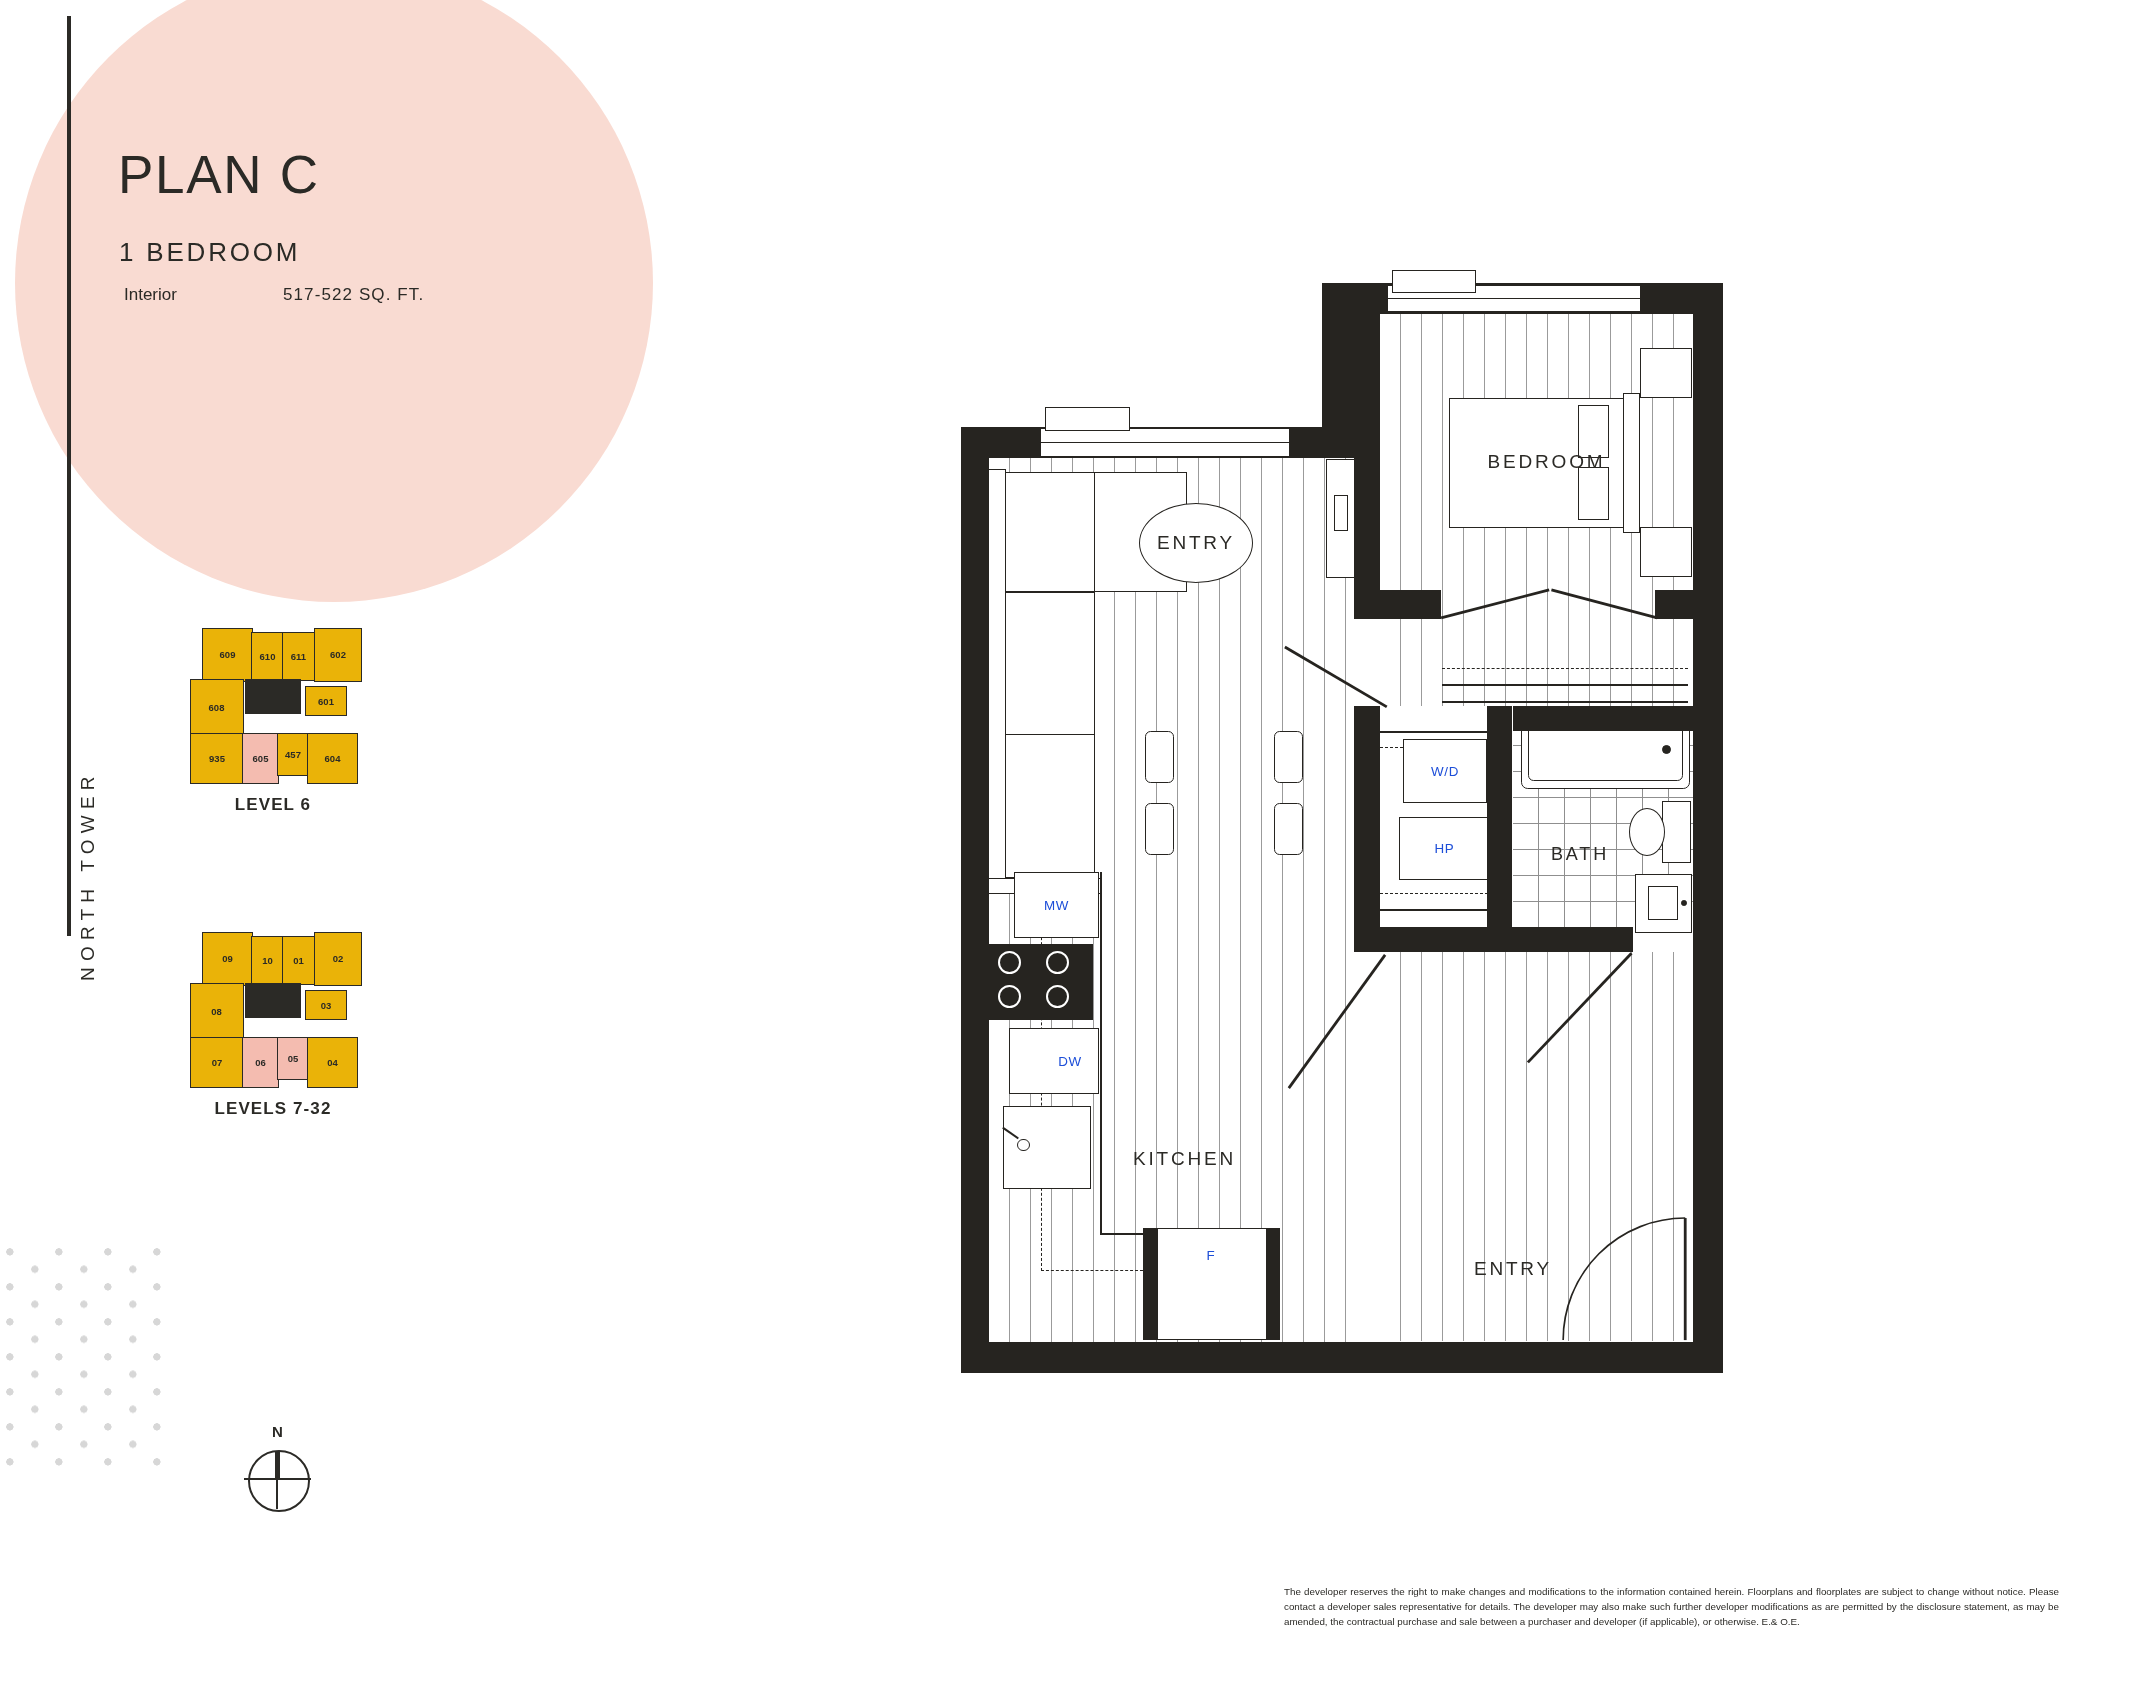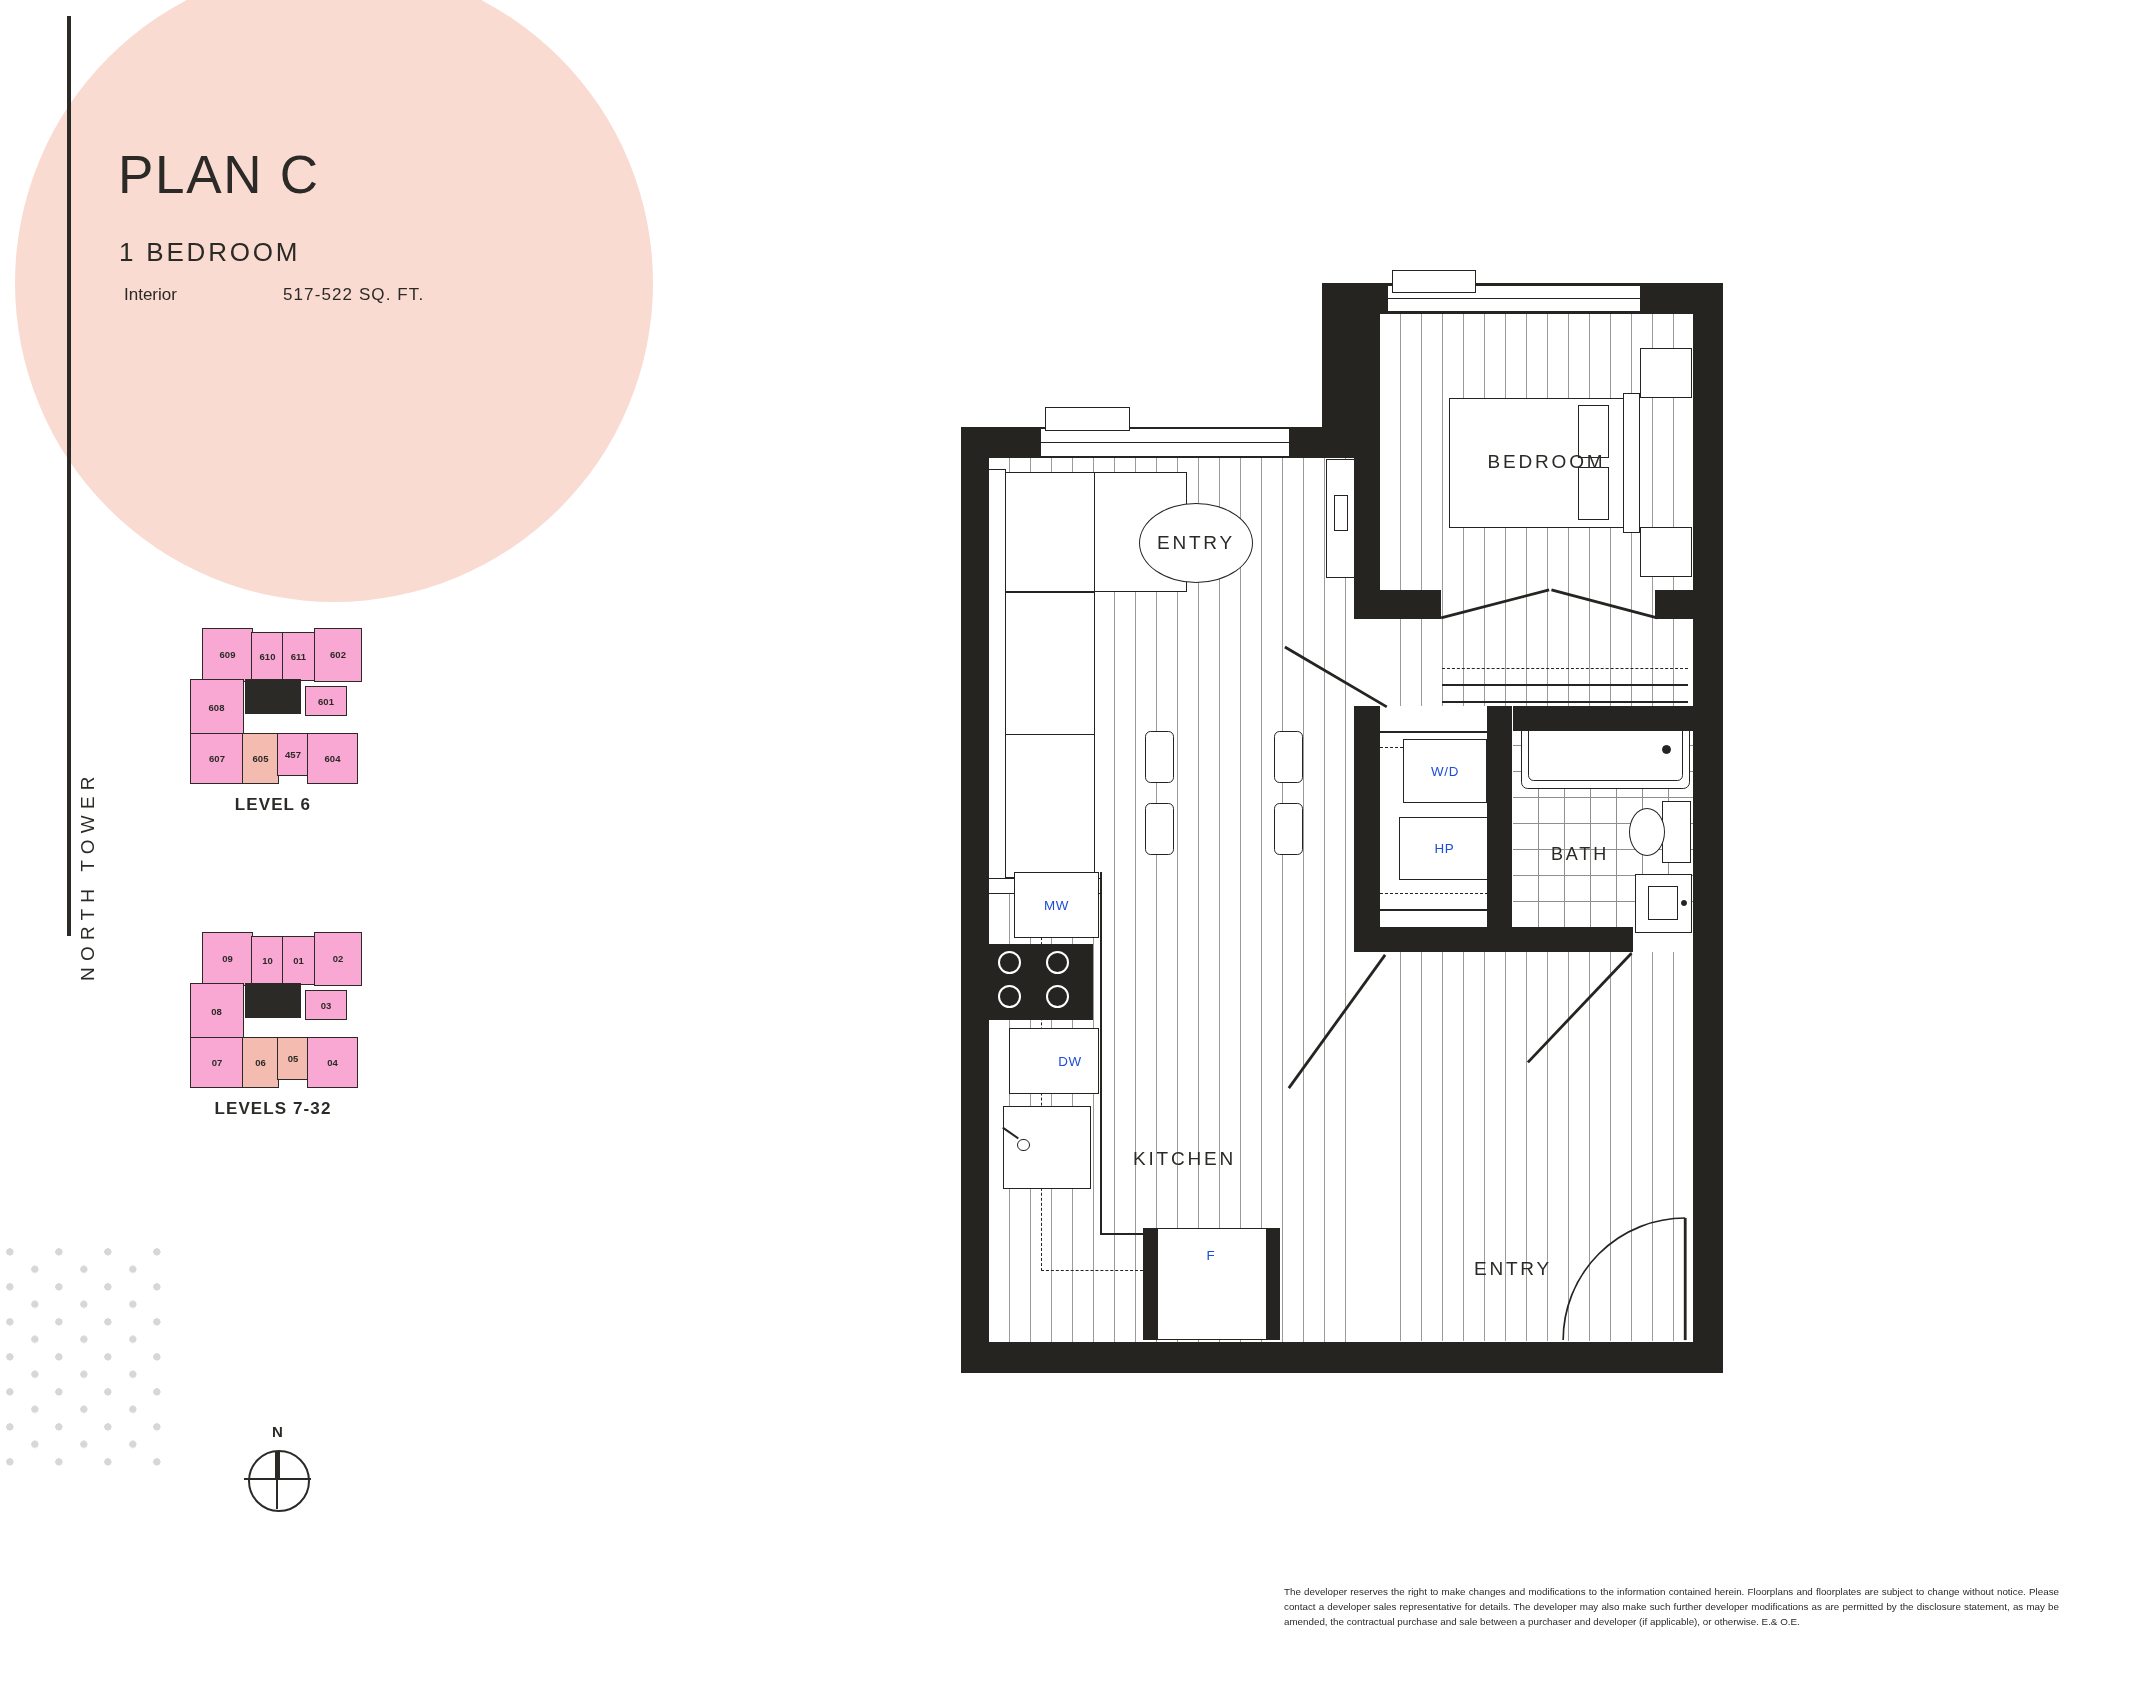--- a/index.html
+++ b/index.html
@@ -11,21 +11,21 @@
   #vline{left:67px;top:15.7px;width:3.9px;height:920px;background:#2B2A26;}
   #title{left:118px;top:144px;font-size:53px;font-weight:normal;letter-spacing:1.7px;}
   #subtitle{left:119px;top:237px;font-size:26px;letter-spacing:2.8px;}
   #interior-label{left:124px;top:285px;font-size:17px;}
   #interior-value{left:283px;top:285px;font-size:17px;letter-spacing:1.1px;}
   #tower{left:77px;top:718px;height:263px;width:36px;
          writing-mode:vertical-rl;transform:rotate(180deg);
          font-size:19px;letter-spacing:6.2px;}
   
   .kp{width:176px;height:162px;}
-  .kc{position:absolute;border:1.7px solid #2B2A26;background:#f9a8d4;display:flex;
+  .kc{position:absolute;border:1.7px solid #2B2A26;background:#eab308;display:flex;
       align-items:center;justify-content:center;font-size:9.5px;font-weight:bold;}
   .pink{background:#F4BCB0;}
   .kcore{position:absolute;background:#2B2A26;}
   .kc1{left:17px;top:4.5px;width:49px;height:52px;}
   .kc2{left:66px;top:9px;width:31px;height:47px;}
   .kc3{left:97px;top:9px;width:31px;height:47px;}
   .kc4{left:129px;top:4.5px;width:46px;height:52px;}
   .kc5{left:4.5px;top:56px;width:52px;height:54px;}
   .kc6{left:120px;top:63px;width:40px;height:28px;}
   .kc7{left:4.5px;top:110px;width:53px;height:49px;}
@@ -84,21 +84,21 @@
 <div class="abs" id="tower">NORTH TOWER</div>
 
 <div class="abs kp" style="left:185px;top:623px;">
   <div class="kc kc1">609</div>
   <div class="kc kc2">610</div>
   <div class="kc kc3">611</div>
   <div class="kc kc4">602</div>
   <div class="kc kc5">608</div>
   <div class="kcore" style="left:60px;top:56px;width:56px;height:35px;"></div>
   <div class="kc kc6">601</div>
-  <div class="kc kc7">607</div>
+  <div class="kc kc7">935</div>
   <div class="kc kc8 pink">605</div>
   <div class="kc kc9">457</div>
   <div class="kc kc10">604</div>
 </div>
 <div class="abs kcap" style="left:185px;top:795px;">LEVEL 6</div>
 
 <div class="abs kp" style="left:185px;top:927px;">
   <div class="kc kc1">09</div>
   <div class="kc kc2">10</div>
   <div class="kc kc3">01</div>

